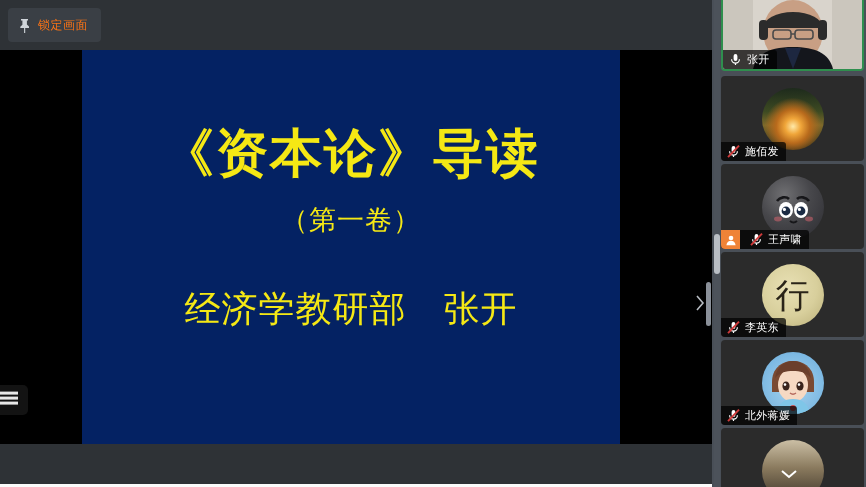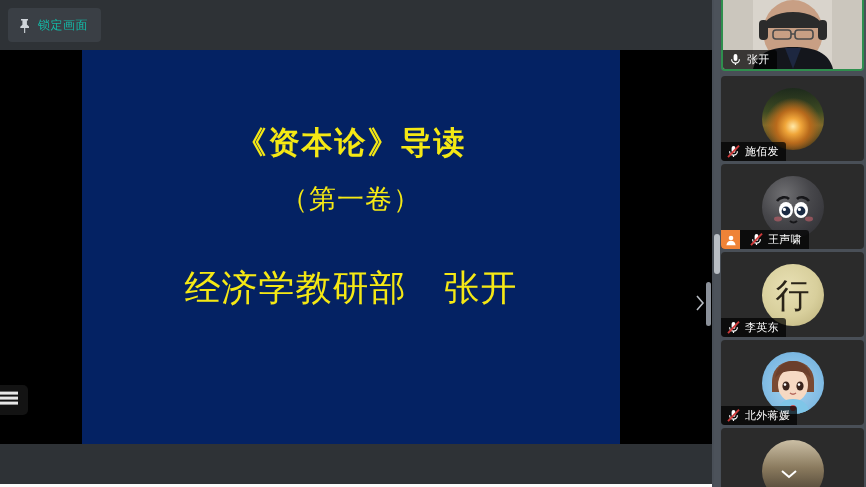--- a/index.html
+++ b/index.html
@@ -21,21 +21,21 @@
   }
   .lock-btn {
     position:absolute; left:8px; top:8px; height:34px;
     display:flex; align-items:center; gap:7px;
     padding:0 13px 0 10px;
     background:#3a3f45; border-radius:4px;
     cursor:pointer;
   }
   .lock-btn .pin { width:13px; height:15px; flex:0 0 auto; }
   .lock-btn .lock-label {
-    color:#14b8a6; font-size:12px; letter-spacing:.5px; white-space:nowrap;
+    color:#f97316; font-size:12px; letter-spacing:.5px; white-space:nowrap;
   }
 
   .bottombar {
     position:absolute; left:0; bottom:0; width:712px; height:43px;
     background:#2e3236;
   }
   .bottombar .white-rule {
     position:absolute; left:0; bottom:0; width:712px; height:3px; background:#fbfbfb;
   }
 
@@ -46,21 +46,21 @@
 
   
   .slide {
     position:absolute; left:82px; top:0; width:538px; height:394px;
     background:#042263;
     display:flex; flex-direction:column; align-items:center;
     color:#f5e814;
   }
   .slide-title {
     margin-top:77px;
-    font-size:31px; font-weight:bold; letter-spacing:2px;
+    font-size:52px; font-weight:bold; letter-spacing:2px;
     line-height:1; white-space:nowrap;
   }
   .slide-subtitle {
     margin-top:28px;
     font-size:27px; letter-spacing:1px; line-height:1; white-space:nowrap;
   }
   .slide-byline {
     margin-top:57px;
     font-size:36px; letter-spacing:1px; line-height:1; white-space:nowrap;
   }

